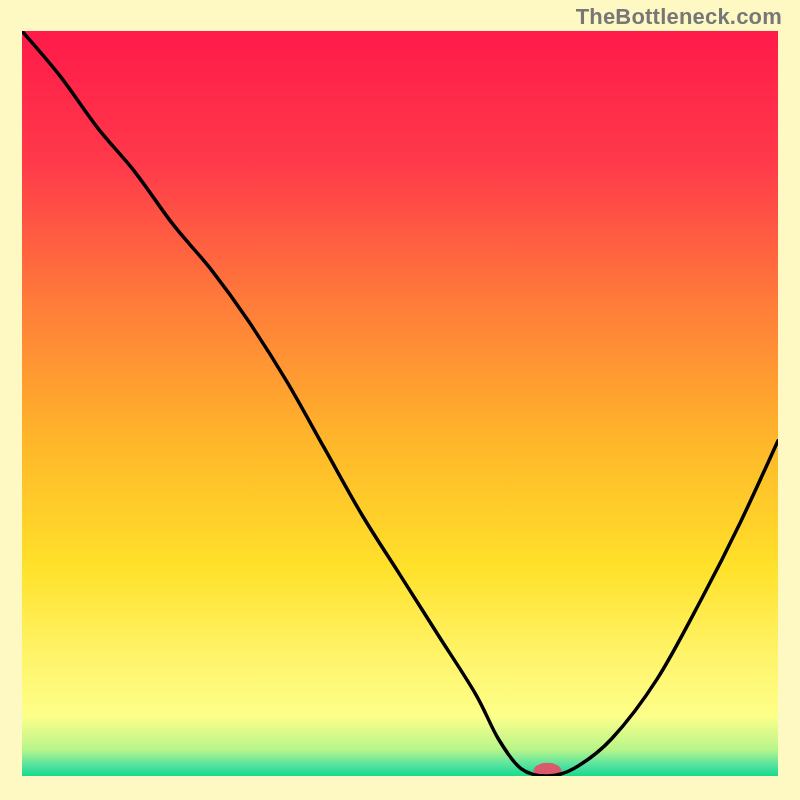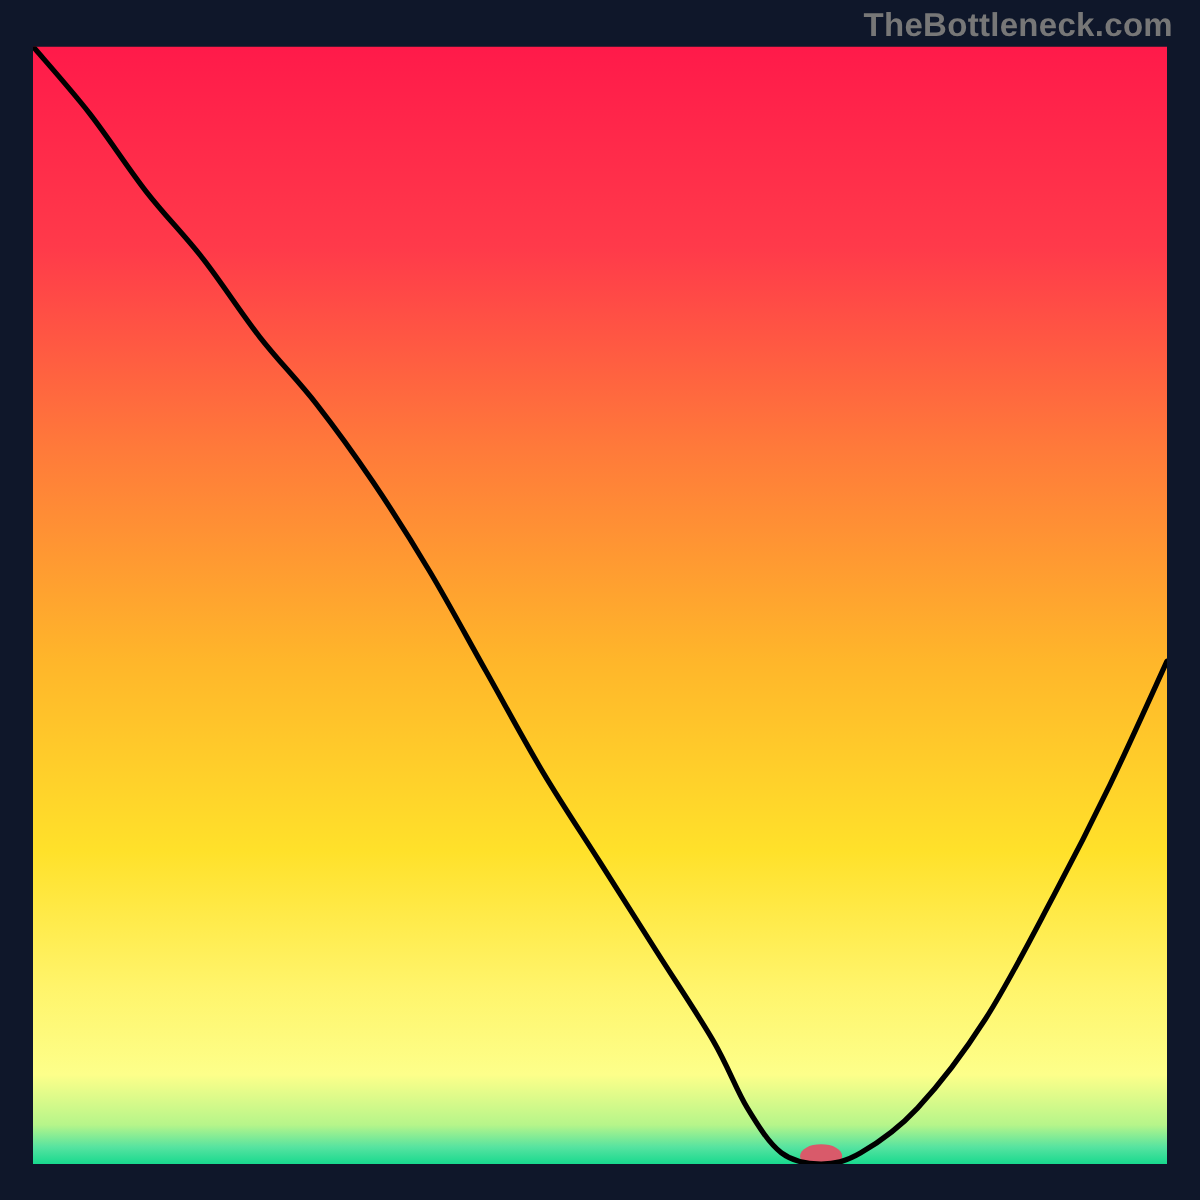--- a/index.html
+++ b/index.html
@@ -8,21 +8,21 @@
     background: #000;
     width: 800px;
     height: 800px;
     overflow: hidden;
     font-family: Arial, sans-serif;
   }
   .container {
     position: relative;
     width: 800px;
     height: 800px;
-    background: #0f172a;
+    background: #fef9c3;
   }
   .watermark {
     position: absolute;
     top: 4px;
     right: 18px;
     color: #777;
     font-size: 22px;
     font-weight: bold;
     letter-spacing: 0.2px;
     z-index: 10;

